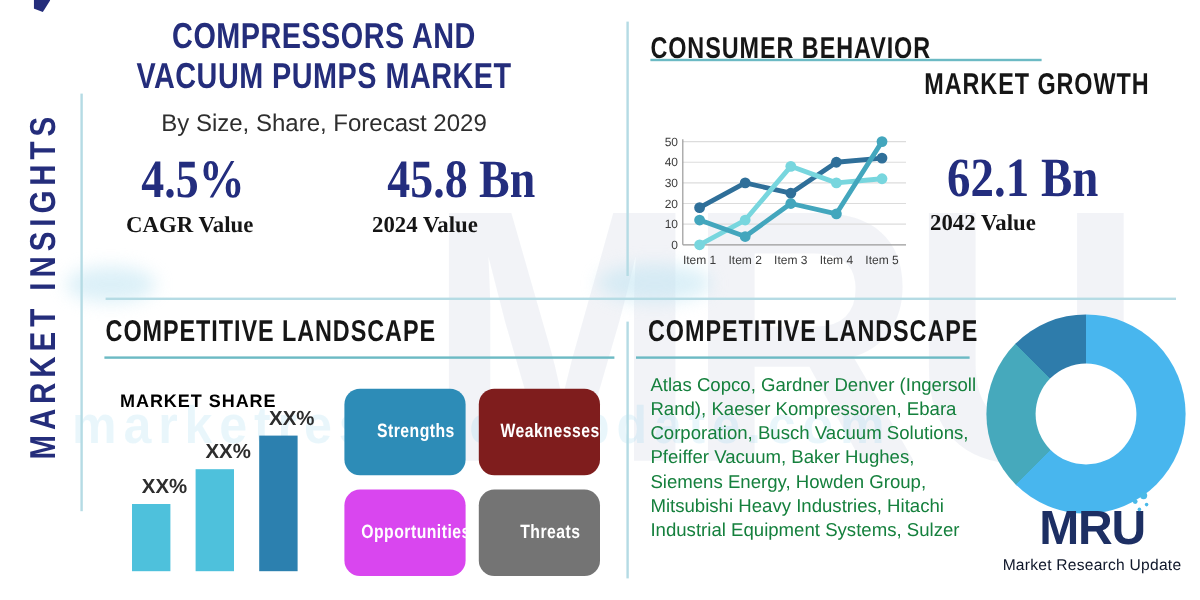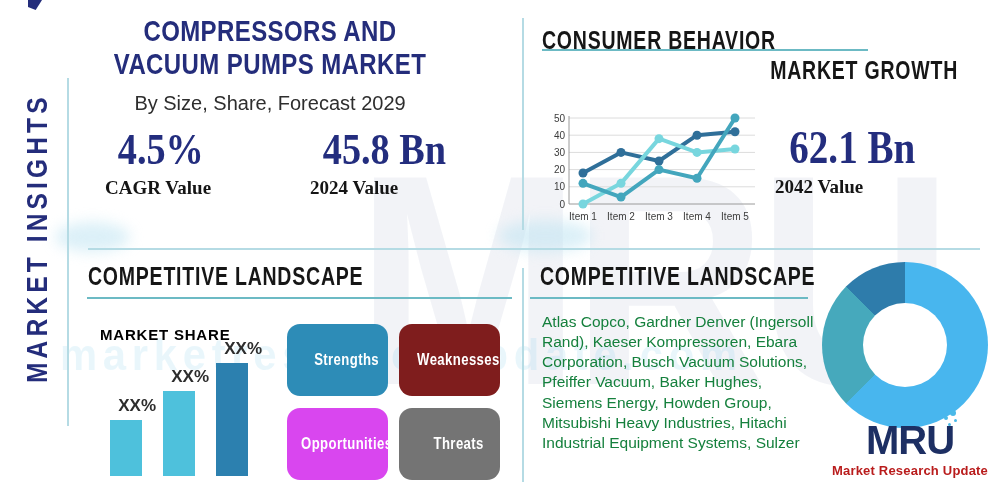--- a/index.html
+++ b/index.html
@@ -59,21 +59,21 @@
   .swot-grid{left:287px;top:324px;width:213px;display:grid;grid-template-columns:101px 101px;grid-auto-rows:72px;gap:12px 11px;}
   .swot-box{border-radius:13px;display:flex;align-items:center;justify-content:center;padding-left:18px;}
   .swot-box span{color:#ffffff;font-size:16px;font-weight:bold;letter-spacing:0.5px;transform:scaleX(0.82);white-space:nowrap;}
   
   .companies{left:542px;top:312px;width:278px;text-align:left;font-size:15.5px;color:#15803d;line-height:1.3;}
   .donut{left:822px;top:262px;width:166px;height:166px;border-radius:50%;}
   .donut-hole{position:absolute;left:41px;top:41px;width:84px;height:84px;border-radius:50%;background:#ffffff;}
   
   .logo{left:828px;top:418px;width:164px;text-align:center;}
   .logo .mru{font-size:40px;font-weight:bold;color:#1d2f63;letter-spacing:-1px;line-height:44px;display:inline-block;position:relative;}
-  .logo .tagline{font-size:13px;font-weight:bold;color:#b91c1c;margin-top:1px;letter-spacing:0.2px;}
+  .logo .tagline{font-size:13px;font-weight:normal;color:#0f172a;margin-top:1px;letter-spacing:0.2px;}
   .splash{position:absolute;right:-8px;top:-8px;width:20px;height:20px;}
   .splash i{position:absolute;background:#4ab9e8;border-radius:50%;}
   .splash i:nth-child(1){width:6px;height:6px;left:8px;top:0;}
   .splash i:nth-child(2){width:4px;height:4px;left:2px;top:6px;}
   .splash i:nth-child(3){width:3px;height:3px;left:12px;top:9px;}
   .splash i:nth-child(4){width:3px;height:3px;left:6px;top:13px;}
 </style>
 </head>
 <body>
 

